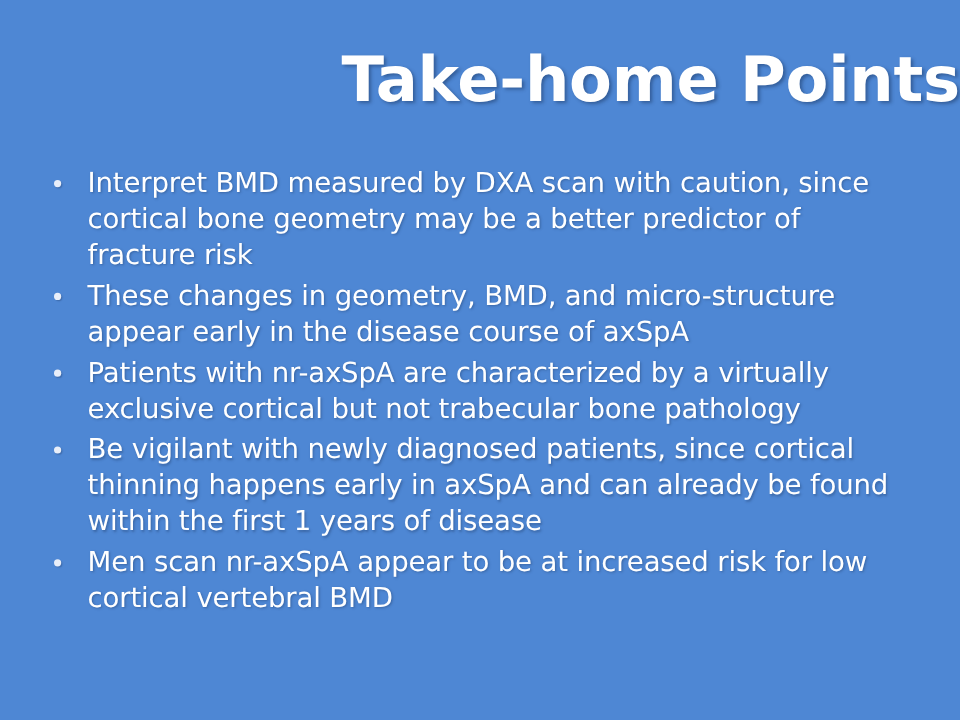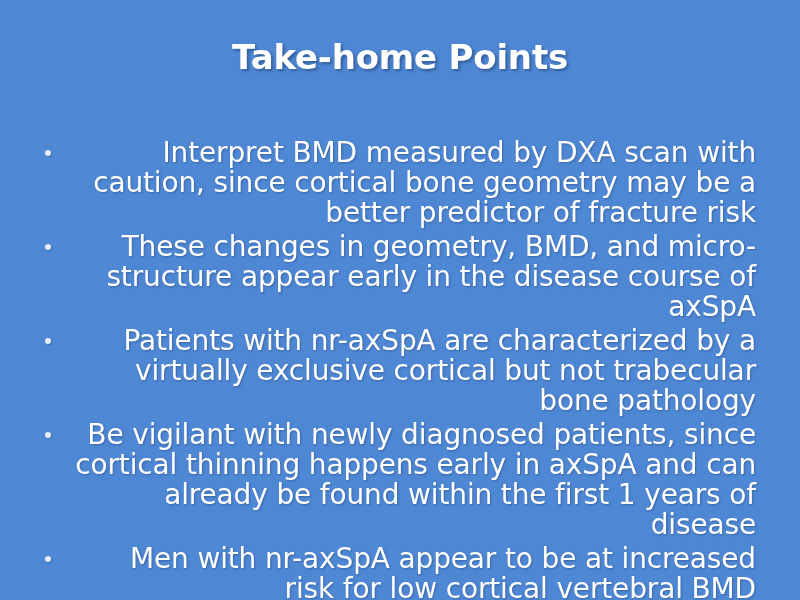--- a/index.html
+++ b/index.html
@@ -21,23 +21,23 @@
     background: #4e87d4;
     box-sizing: border-box;
     overflow: hidden;
   }
 
   #slide-title {
     position: absolute;
     left: 0;
     top: 38px;
     width: 800px;
-    text-align: center;
+    text-align: right;
     font-family: "DejaVu Sans", sans-serif;
-    font-size: 34px;
+    font-size: 52px;
     font-weight: bold;
     color: #ffffff;
     letter-spacing: -0.2px;
     line-height: 1.12;
     text-shadow: 2px 2px 3px rgba(20, 45, 85, 0.45);
     white-space: nowrap;
   }
 
   #bullet-list {
     position: absolute;
@@ -47,27 +47,27 @@
     margin: 0;
     padding: 0;
     list-style: none;
   }
 
   .bullet-item {
     position: relative;
     padding-left: 33px;
     margin: 0 0 4px 0;
     font-family: "DejaVu Sans", sans-serif;
-    font-size: 28px;
+    font-size: 23px;
     font-weight: normal;
     color: #ffffff;
     line-height: 30px;
     letter-spacing: -0.15px;
     text-shadow: 1px 1px 2px rgba(25, 50, 90, 0.38);
-    text-align: right;
+    text-align: left;
   }
 
   .bullet-marker {
     position: absolute;
     left: 5px;
     top: 12px;
     width: 6px;
     height: 6px;
     border-radius: 50%;
     background: #e8eef9;
@@ -102,18 +102,18 @@
       <span class="bullet-text">Patients with nr-axSpA are characterized by a virtually exclusive cortical but not trabecular bone pathology</span>
     </li>
 
     <li class="bullet-item">
       <span class="bullet-marker"></span>
       <span class="bullet-text">Be vigilant with newly diagnosed patients, since cortical thinning happens early in axSpA and can already be found within the first 1 years of disease</span>
     </li>
 
     <li class="bullet-item">
       <span class="bullet-marker"></span>
-      <span class="bullet-text">Men with nr-axSpA appear to be at increased risk for low cortical vertebral BMD</span>
+      <span class="bullet-text">Men scan nr-axSpA appear to be at increased risk for low cortical vertebral BMD</span>
     </li>
 
   </ul>
 
 </div>
 
 </body></html>

